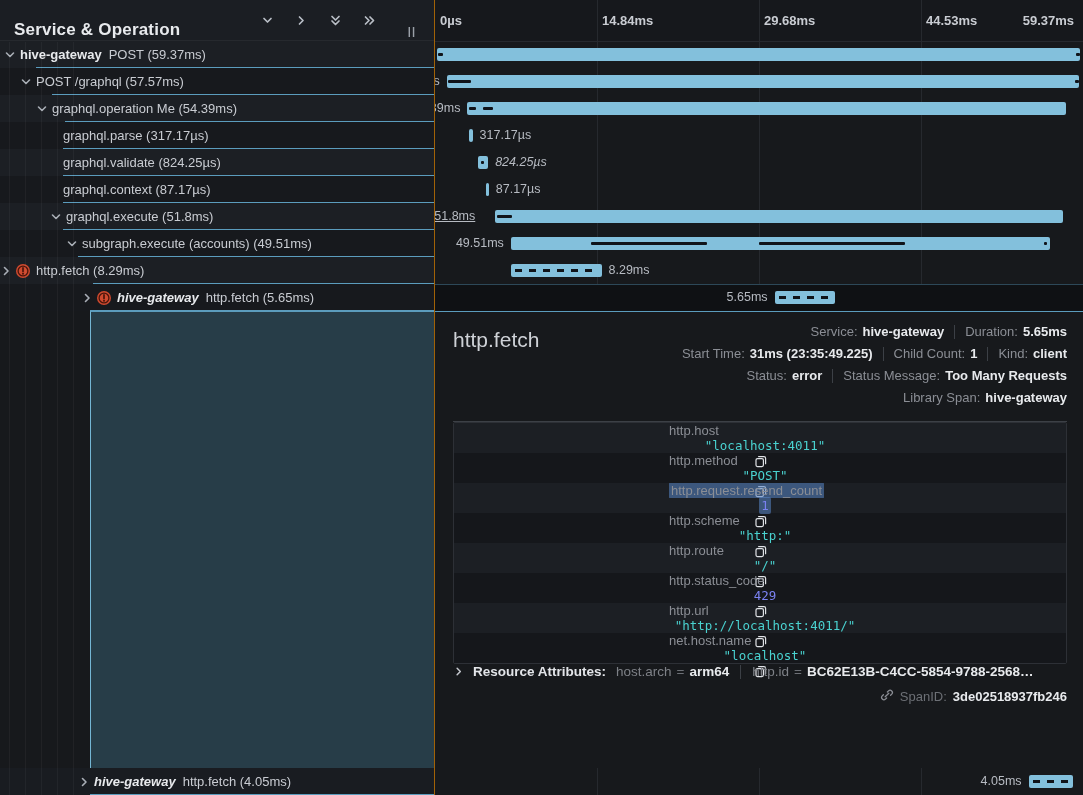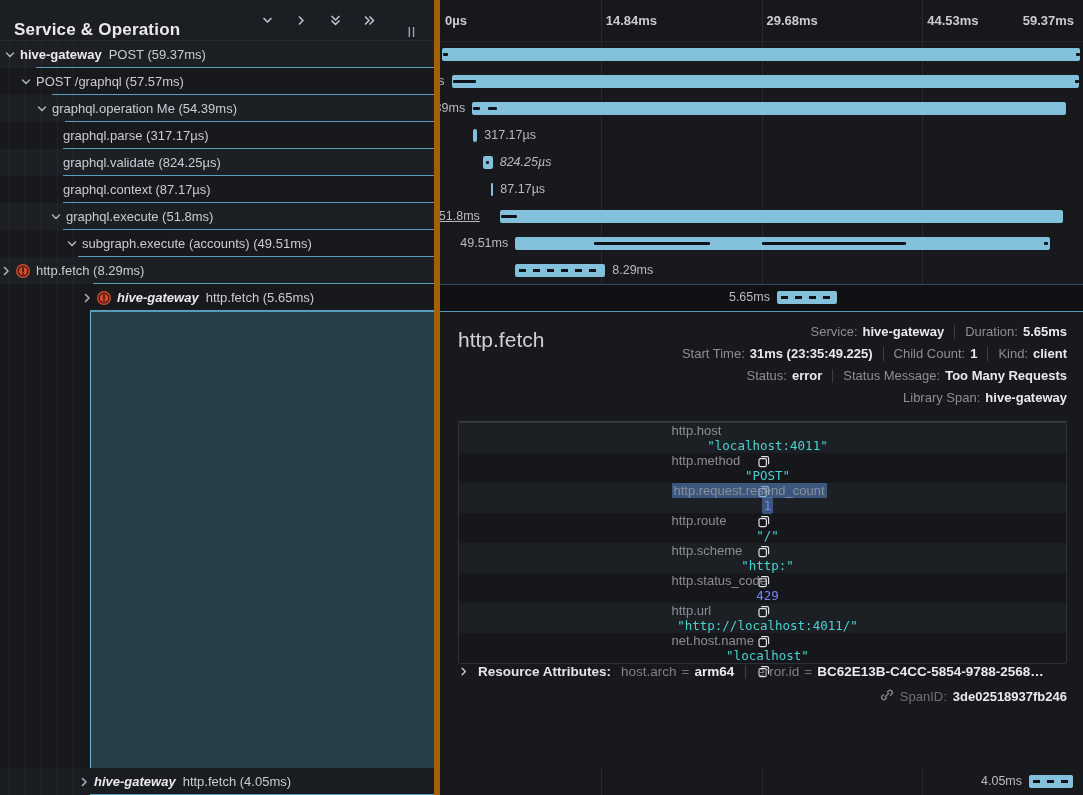--- a/index.html
+++ b/index.html
@@ -25,21 +25,21 @@
   .tr-chev{flex:none;margin-right:4px;display:flex;align-items:center;}
   .tr-error{flex:none;margin-right:6px;display:flex;align-items:center;}
   .tr-service{font-weight:700;color:#e8eaed;margin-right:7px;}
   .tr-service.italic{font-style:italic;}
   .expanded{position:absolute;top:311px;left:90px;width:344px;height:457px;background:#273d48;
             border-top:1px solid #5b9cbd;border-left:1px solid #74b6d4;box-sizing:border-box;z-index:1;}
   .bottom-tree{position:absolute;bottom:0;left:0;right:0;background:#191c21;z-index:2;}
 
   
   .right-panel{position:absolute;left:434px;top:0;width:649px;height:795px;background:#17191c;
-               border-left:6px solid #a16207;box-sizing:border-box;overflow:hidden;}
+               border-left:1px solid #a16207;box-sizing:border-box;overflow:hidden;}
   .timeline-header{position:relative;height:41px;background:#16181c;border-bottom:1px solid #26292e;}
   .gridline{position:absolute;top:0;bottom:0;width:1px;background:#26292e;}
   .g25{left:25%;} .g50{left:50%;} .g75{left:75%;}
   .tick{position:absolute;top:13px;font-size:13px;font-weight:600;color:#c9ccd2;white-space:nowrap;}
   .tick-0{left:5px;} .tick-1{left:calc(25% + 5px);} .tick-2{left:calc(50% + 5px);}
   .tick-3{left:calc(75% + 5px);} .tick-4{right:9px;}
   .t-rows{position:absolute;top:41px;left:0;right:0;height:270px;}
   .t-row{position:relative;height:27px;overflow:hidden;}
   .t-row.selected{background:#0f1114;box-shadow:inset 0 1px 0 rgba(91,156,189,.4);}
   .t-bar{position:absolute;top:7px;height:13px;background:#83c0dc;border-radius:2px;z-index:1;}
@@ -403,33 +403,33 @@
     <div class="a-val num"><span class="vt hl">1</span></div>
     <div class="copy-btn">
       <svg width="14" height="14" viewBox="0 0 14 14" fill="none" stroke="#dfe2e6" stroke-width="1.2" stroke-linecap="round" stroke-linejoin="round">
         <rect x="3" y="4.6" width="7.4" height="8" rx="1.5"></rect>
         <path d="M5.6 2.6h5.3A1.7 1.7 0 0 1 12.6 4.3v5.4"></path>
       </svg>
     </div>
   </div>
 
   <div class="attr-row">
+    <div class="a-key"><span class="kt">http.scheme</span></div>
+    <div class="a-val"><span class="vt">"http:"</span></div>
+    <div class="copy-btn">
+      <svg width="14" height="14" viewBox="0 0 14 14" fill="none" stroke="#dfe2e6" stroke-width="1.2" stroke-linecap="round" stroke-linejoin="round">
+        <rect x="3" y="4.6" width="7.4" height="8" rx="1.5"></rect>
+        <path d="M5.6 2.6h5.3A1.7 1.7 0 0 1 12.6 4.3v5.4"></path>
+      </svg>
+    </div>
+  </div>
+
+  <div class="attr-row">
     <div class="a-key"><span class="kt">http.route</span></div>
     <div class="a-val"><span class="vt">"/"</span></div>
-    <div class="copy-btn">
-      <svg width="14" height="14" viewBox="0 0 14 14" fill="none" stroke="#dfe2e6" stroke-width="1.2" stroke-linecap="round" stroke-linejoin="round">
-        <rect x="3" y="4.6" width="7.4" height="8" rx="1.5"></rect>
-        <path d="M5.6 2.6h5.3A1.7 1.7 0 0 1 12.6 4.3v5.4"></path>
-      </svg>
-    </div>
-  </div>
-
-  <div class="attr-row">
-    <div class="a-key"><span class="kt">http.scheme</span></div>
-    <div class="a-val"><span class="vt">"http:"</span></div>
     <div class="copy-btn">
       <svg width="14" height="14" viewBox="0 0 14 14" fill="none" stroke="#dfe2e6" stroke-width="1.2" stroke-linecap="round" stroke-linejoin="round">
         <rect x="3" y="4.6" width="7.4" height="8" rx="1.5"></rect>
         <path d="M5.6 2.6h5.3A1.7 1.7 0 0 1 12.6 4.3v5.4"></path>
       </svg>
     </div>
   </div>
 
   <div class="attr-row">
     <div class="a-key"><span class="kt">http.status_code</span></div>
@@ -470,21 +470,21 @@
             <svg width="11" height="11" viewBox="0 0 12 12">
               <polyline points="4.5,2.5 8,6 4.5,9.5" fill="none" stroke="#c6c9cf" stroke-width="1.6" stroke-linecap="round" stroke-linejoin="round"></polyline>
             </svg>
           </span>
         <span class="res-title">Resource Attributes:</span>
         <span id="res-items" style="display:flex;align-items:center;overflow:hidden;">
             <span class="res-key">host.arch</span>
             <span class="res-eq">=</span>
             <span class="res-val">arm64</span>
             <span class="res-div"></span>
-            <span class="res-key">error.id</span>
+            <span class="res-key">http.id</span>
             <span class="res-eq">=</span>
             <span class="res-val">BC62E13B-C4CC-5854-9788-2568…</span>
           </span>
       </div>
 
       <div class="spanid-row">
         <span><svg width="14" height="14" viewBox="0 0 14 14" fill="none" stroke="#8b8e95" stroke-width="1.3" stroke-linecap="round">
               <path d="M5.2 8.8l3.6-3.6"></path>
               <path d="M7.4 4l1.1-1.1a2.3 2.3 0 0 1 3.25 3.25L10.6 7.3"></path>
               <path d="M6.6 10l-1.1 1.1a2.3 2.3 0 0 1-3.25-3.25L3.4 6.7"></path>

